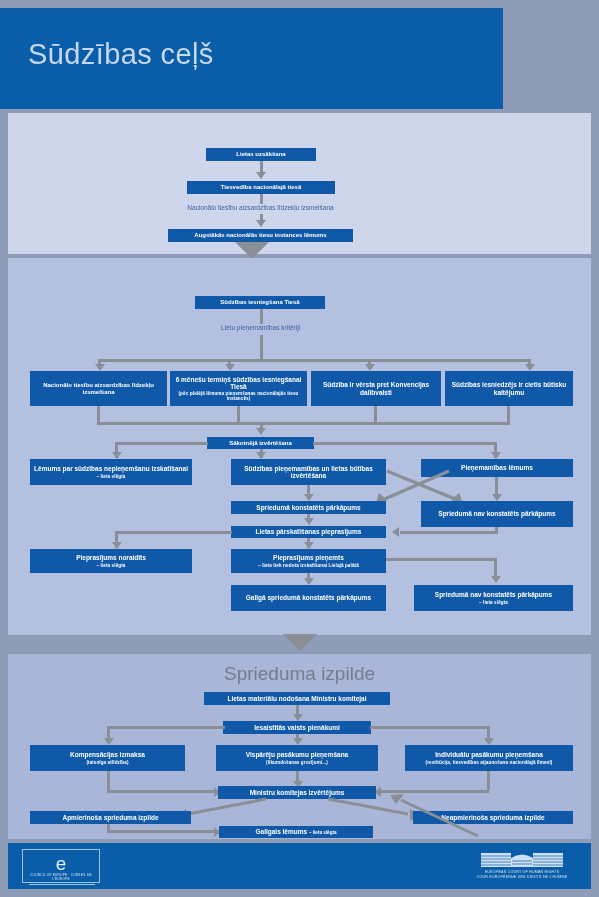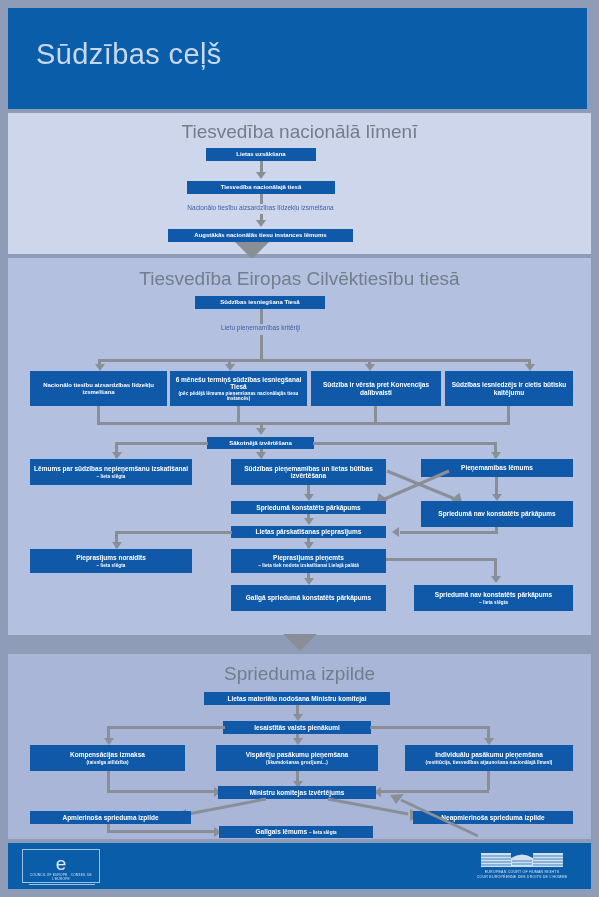--- a/index.html
+++ b/index.html
@@ -6,21 +6,21 @@
   *{box-sizing:border-box;}
   body{font-family:"Liberation Sans","DejaVu Sans",sans-serif;}
 
   #page{
     position:relative;width:599px;height:897px;overflow:hidden;
     background:#8e9cb8;
   }
 
   
   .hdr{
-    position:absolute;left:8px;top:8px;width:579px;height:101px;
+    position:absolute;left:0;top:8px;width:503px;height:101px;
     background:#0a5da8;
   }
   .hdr-title{
     position:absolute;left:28px;top:30px;
     font-size:29px;color:#c8d8ec;letter-spacing:.4px;font-weight:400;
   }
 
   
   .panel{position:absolute;left:8px;width:583px;}
   .p1{top:113px;height:141px;background:#ced6ec;}
@@ -90,21 +90,20 @@
 </head>
 <body>
 
 <div id="page">
 
   <div class="hdr">
     <div class="hdr-title">Sūdzības ceļš</div>
   </div>
 
   <div class="panel p1">
-    <div class="sec-title" style="top:8px">Tiesvedība nacionālā līmenī</div>
 
     <div class="box f6" style="left:198px;top:35px;width:110px;height:13px;">
       <span class="t">Lietas uzsākšana</span>
     </div>
     <div class="ln vl" style="left:251.5px;top:48px;height:13px;"></div>
     <div class="ar" style="left:248px;top:59px;"></div>
 
     <div class="box f6" style="left:179px;top:68px;width:148px;height:13px;">
       <span class="t">Tiesvedība nacionālajā tiesā</span>
     </div>
@@ -117,21 +116,20 @@
     <div class="ar" style="left:248px;top:107px;"></div>
 
     <div class="box f6" style="left:160px;top:116px;width:185px;height:13px;">
       <span class="t">Augstākās nacionālās tiesu instances lēmums</span>
     </div>
   </div>
 
   <div class="bigar" style="left:235px;top:242px;"></div>
 
   <div class="panel p2">
-    <div class="sec-title" style="top:10px">Tiesvedība Eiropas Cilvēktiesību tiesā</div>
 
     <div class="box f6" style="left:187px;top:38px;width:130px;height:13px;">
       <span class="t">Sūdzības iesniegšana Tiesā</span>
     </div>
     <div class="ln vl" style="left:251.5px;top:51px;height:15px;"></div>
 
     <div class="plain" style="left:140px;top:66px;width:225px;">
       <span>Lietu pieņemamības kritēriji</span>
     </div>
 

